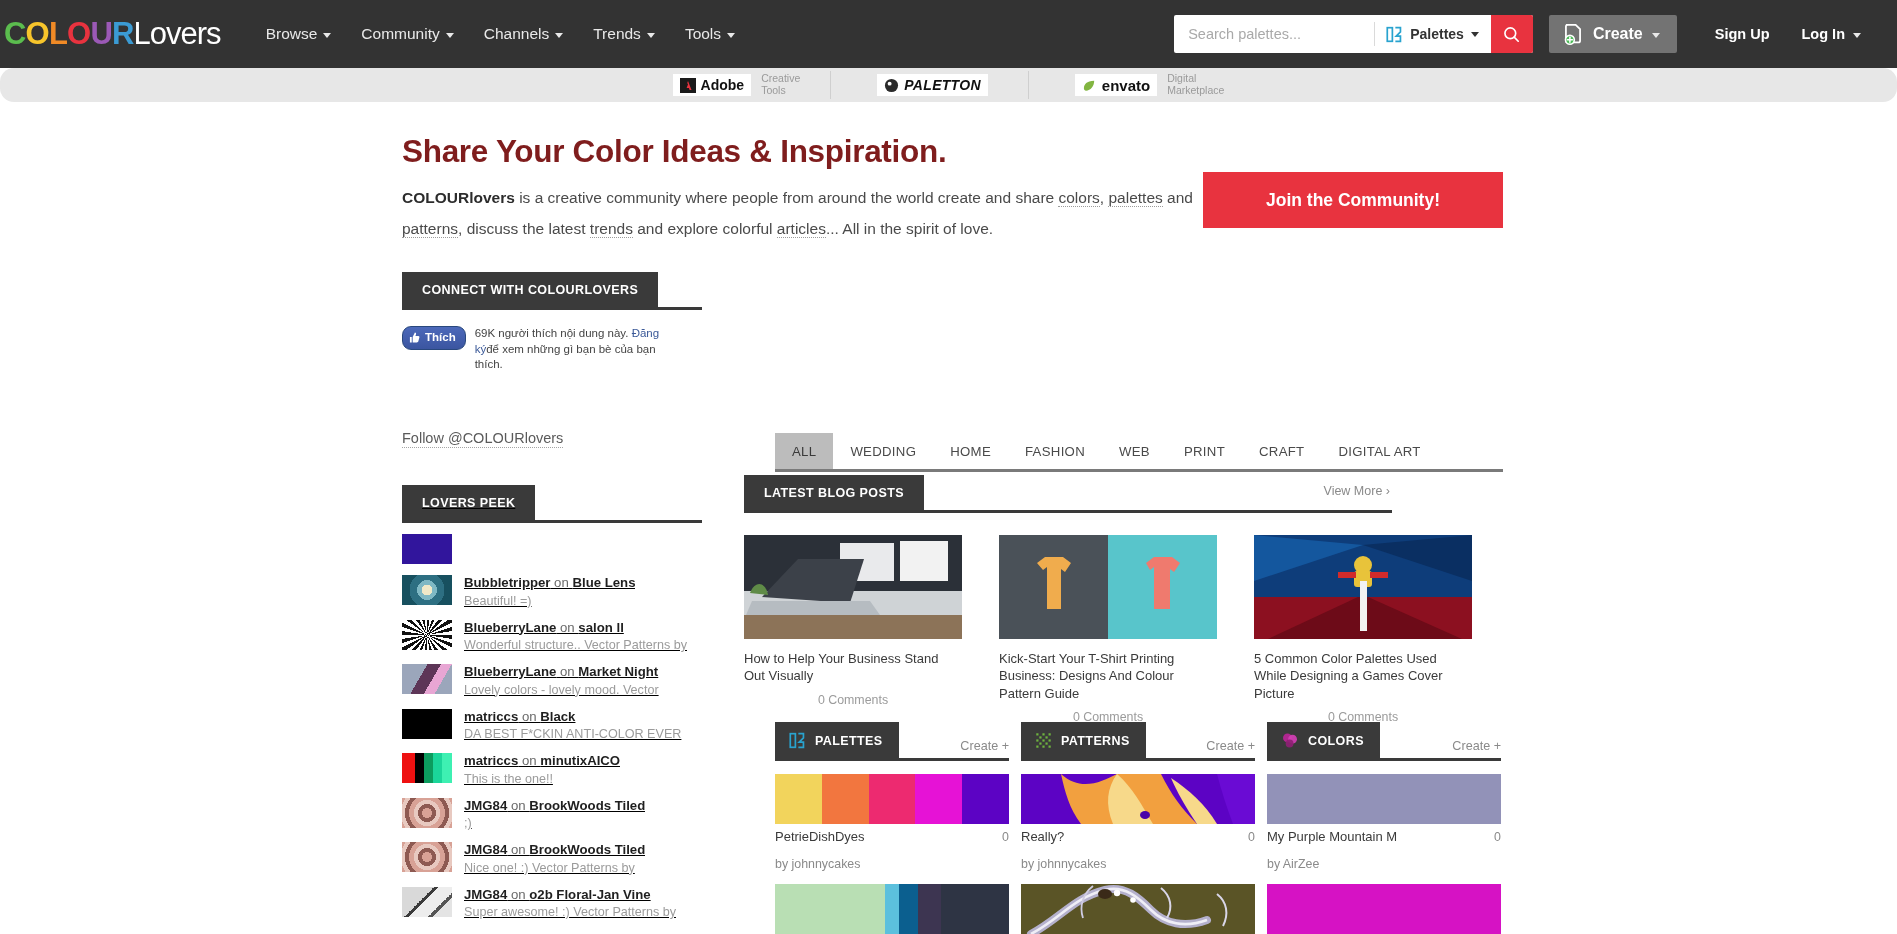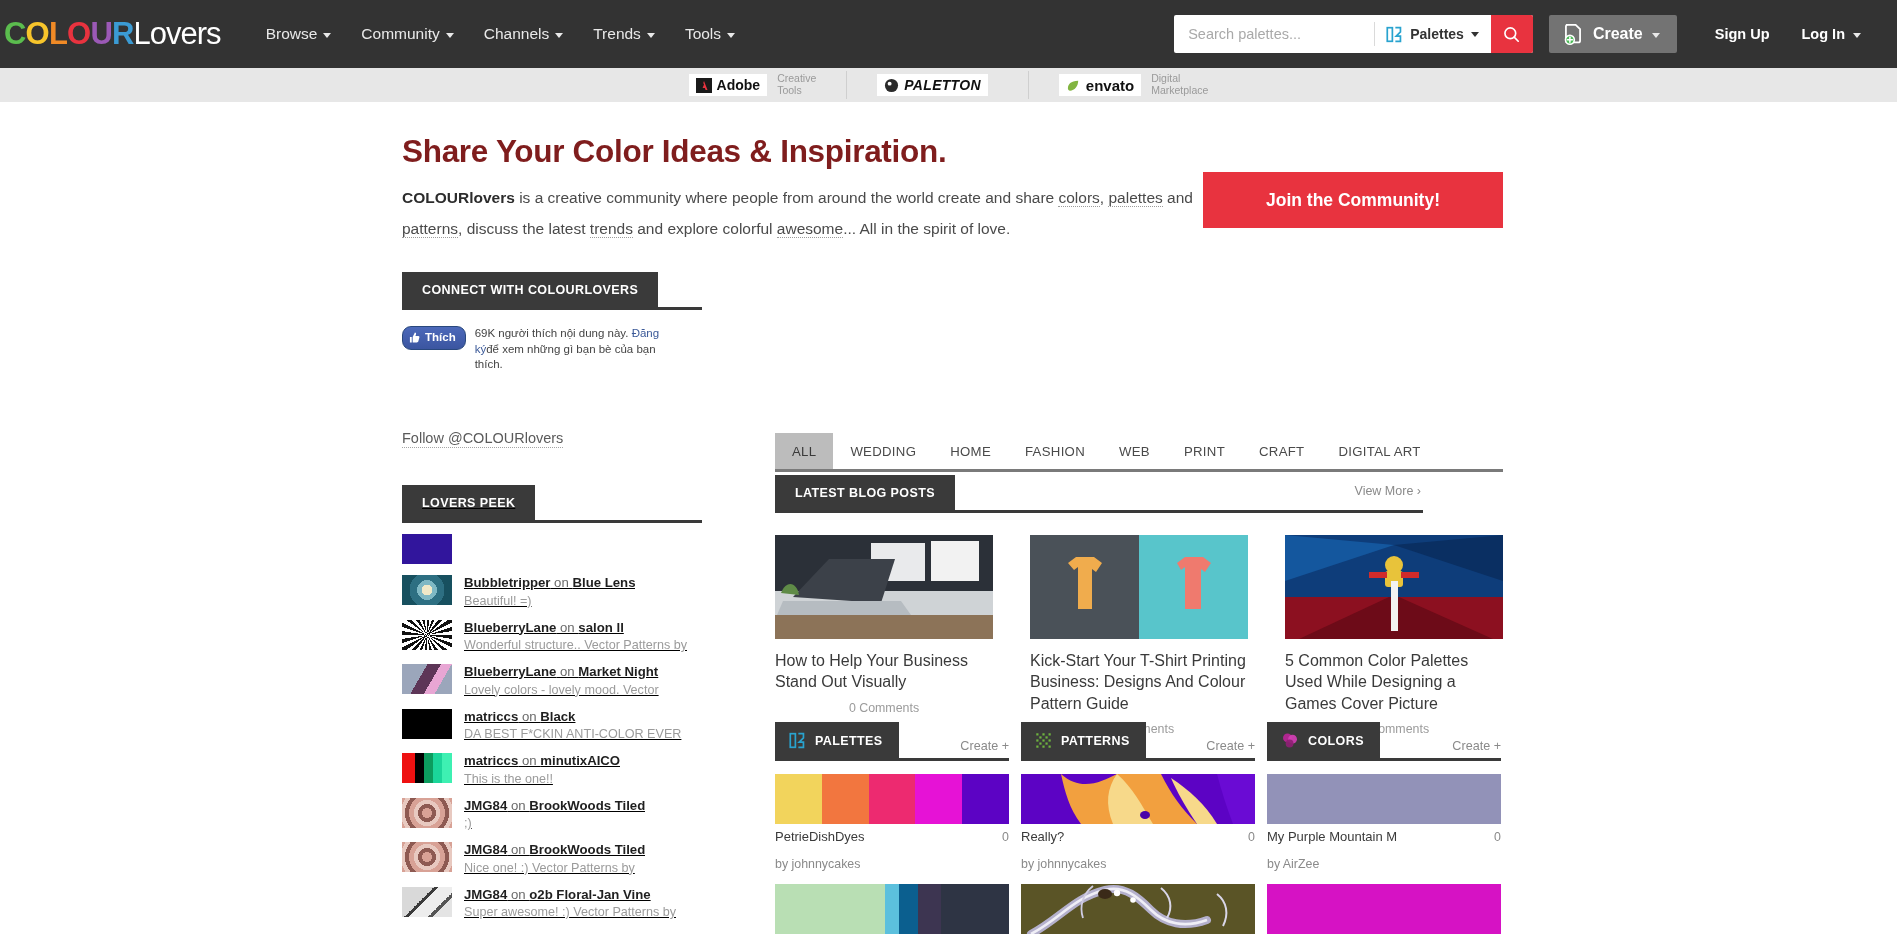--- a/index.html
+++ b/index.html
@@ -90,21 +90,22 @@
     padding: 0 16px; cursor: pointer; white-space: nowrap;
     display: flex; align-items: center; gap: 8px;
   }
   #signup-btn { margin-left: 22px; }
 
   
   #sponsorbar {
     position: absolute; top: 68px; left: 0; width: 1897px; height: 34px;
     background: #e7e7e7;
     display: flex; align-items: center; justify-content: center;
-    gap: 0px;
+    gap: 16px;
+    border-radius: 14px;
   }
   .sponsor {
     display: flex; align-items: center; gap: 10px;
     padding: 0 30px;
     border-right: 1px solid #cfcfcf;
     height: 28px;
   }
   .sponsor:last-child { border-right: none; }
   .sponsor-logo {
     background: #fff; padding: 2px 7px; height: 22px;
@@ -202,33 +203,33 @@
     display: flex; align-items: stretch;
     border-bottom: 3px solid #7a7a7a;
   }
   .cat {
     font-size: 13.2px; color: #4a4a4a; letter-spacing: 0.3px;
     padding: 11px 17px 10px 17px; cursor: pointer; white-space: nowrap;
   }
   .cat.active { background: #bcbcbc; color: #3a3a3a; }
 
   
-  #blogsec { position: absolute; left: 775px; top: 475px; width: 648px; }
+  #blogsec { position: absolute; left: 744px; top: 475px; width: 648px; }
   #blog-head { display: flex; align-items: center; border-bottom: 3px solid #3a3a3a; }
   #viewmore {
     margin-left: auto; font-size: 12.5px; color: #8a8a8a;
     padding-right: 2px; padding-bottom: 4px; cursor: pointer;
   }
   #bloggrid {
     display: flex; gap: 37px; margin-top: 22px;
   }
   .blogcard { width: 218px; cursor: pointer; }
   .blogthumb { width: 218px; height: 104px; background: #ccc; overflow: hidden; }
   .blogtitle {
-    font-size: 16px; color: #3a3a3a; line-height: 1.33;
+    font-size: 13px; color: #3a3a3a; line-height: 1.33;
     margin-top: 11px;
   }
   .blogcmt {
     font-size: 12.4px; color: #9b9b9b; text-align: center; margin-top: 8px;
   }
 
   
   #cols {
     position: absolute; left: 775px; top: 722px; width: 728px;
     display: flex; gap: 12px;
@@ -362,21 +363,21 @@
       <span style="font-size:15px">envato</span>
     </div>
     <div class="sponsor-sub">Digital
 Marketplace</div>
   </div>
 </div>
 
 <h1 id="hero-title">Share Your Color Ideas &amp; Inspiration.</h1>
 
 <p id="hero-para">
-  <b>COLOURlovers</b><span> is a creative community where people from around the world create and share </span><a class="dlink">colors</a><span>, </span><a class="dlink">palettes</a><span> and </span><a class="dlink">patterns</a><span>, discuss the latest </span><a class="dlink">trends</a><span> and explore colorful </span><a class="dlink">awesome</a><span>... All in the spirit of love.</span>
+  <b>COLOURlovers</b><span> is a creative community where people from around the world create and share </span><a class="dlink">colors</a><span>, </span><a class="dlink">palettes</a><span> and </span><a class="dlink">patterns</a><span>, discuss the latest </span><a class="dlink">trends</a><span> and explore colorful </span><a class="dlink">articles</a><span>... All in the spirit of love.</span>
 </p>
 
 <div id="join-btn">
   <span>Join the Community!</span>
 </div>
 
 <div id="connect">
   <div class="sec-head">
     <div class="sec-tab">
       <span>CONNECT WITH COLOURLOVERS</span>

